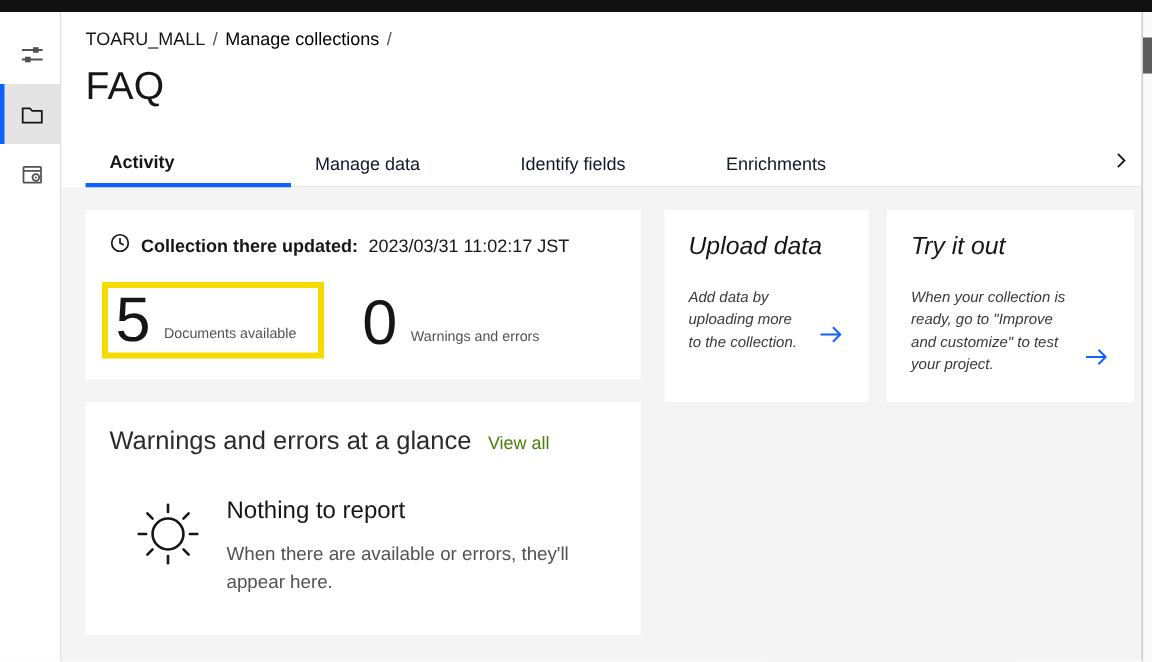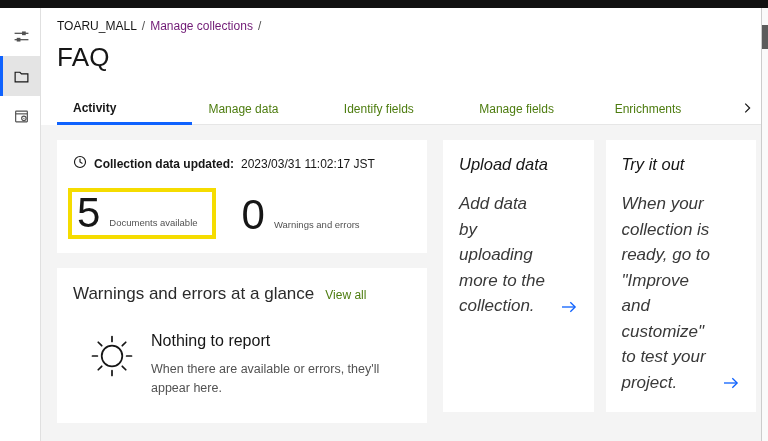--- a/index.html
+++ b/index.html
@@ -14,26 +14,26 @@
   .side-item { height:40px; display:flex; align-items:center; justify-content:center;
                cursor:pointer; border-left:3px solid transparent; }
   .side-item.active { background:#e4e4e4; border-left:3px solid #0f62fe; }
   .side-item svg { display:block; }
 
   
   .main { flex:1; display:flex; flex-direction:column; min-width:0; }
   .header { background:#fff; padding:11px 0 0 16px; }
   .breadcrumb { font-size:12px; color:#161616; }
   .breadcrumb .sep { color:#525252; margin:0 5px; }
-  .breadcrumb a { color:#701a75; text-decoration:none; cursor:pointer; }
+  .breadcrumb a { color:#000000; text-decoration:none; cursor:pointer; }
   .page-title { font-size:26px; font-weight:400; margin-top:9px; letter-spacing:.2px; }
 
   .tabs { display:flex; align-items:stretch; margin-top:21px; height:31px;
           box-shadow:inset 0 -1px 0 #e6e6e6; padding-right:8px; }
-  .tab { width:137px; font-size:12px; color:#4d7c0f; display:flex; align-items:center;
+  .tab { width:137px; font-size:12px; color:#0f172a; display:flex; align-items:center;
          padding-left:16px; cursor:pointer; border-bottom:2px solid transparent; }
   .tab.active { color:#161616; font-weight:bold; border-bottom:3px solid #0f62fe; }
   .tab-overflow { margin-left:auto; display:flex; align-items:center; padding:0 6px; cursor:pointer; }
 
   
   .content { flex:1; background:#f4f4f4; padding:15px 12px 15px 16px;
              display:flex; gap:16px; align-items:flex-start; }
   .card { background:#fff; }
 
   .col-left { width:370px; flex:none; display:flex; flex-direction:column; gap:15px; }
@@ -56,21 +56,21 @@
   .glance-head a { font-size:12px; color:#4d7c0f; text-decoration:none; cursor:pointer; }
   .empty-state { display:flex; margin-top:26px; padding-left:13px; gap:13px; }
   .empty-text h3 { font-size:16px; font-weight:400; margin-top:2px; }
   .empty-text p { font-size:12.5px; color:#525252; margin-top:10px; max-width:262px; line-height:1.55; }
 
   
   .card-action { padding:15px 16px 17px 16px; cursor:pointer; }
   .card-action h2 { font-size:16.5px; font-weight:400; color:#161616; }
   .action-row { display:flex; justify-content:space-between; align-items:flex-end;
                 margin-top:17px; gap:10px; }
-  .action-row p { font-size:17px; color:#393939; line-height:1.5; max-width:262px; }
+  .action-row p { font-size:10px; color:#393939; line-height:1.5; max-width:262px; }
   .arrow-btn { flex:none; display:flex; align-items:flex-end; padding-bottom:1px; cursor:pointer; }
 
   
   .scrollbar { position:absolute; right:0; top:0; width:7px; height:433px;
                background:#fafafa; border-left:1px solid #cccccc; }
   .scroll-thumb { position:absolute; top:17px; left:0; width:6px; height:24px; background:#5c5c5c; }
 </style>
 </head>
 <body>
 
@@ -113,21 +113,20 @@
     <header class="header">
       <nav class="breadcrumb">
         <span>TOARU_MALL</span><span class="sep">/</span><a>Manage collections</a><span class="sep">/</span>
       </nav>
       <h1 class="page-title">FAQ</h1>
 
       <div class="tabs">
         <div class="tab active">Activity</div>
         <div class="tab">Manage data</div>
         <div class="tab">Identify fields</div>
-        <div class="tab">Manage fields</div>
         <div class="tab">Enrichments</div>
         <div class="tab-overflow">
           <span>
             <svg width="14" height="14" viewBox="0 0 16 16" fill="none" stroke="#161616" stroke-width="1.4">
               <polyline points="6 3, 11 8, 6 13"></polyline>
             </svg>
           </span>
         </div>
       </div>
     </header>
@@ -137,21 +136,21 @@
       <div class="col-left">
 
         <section class="card card-metrics">
           <div class="updated-row">
             <span>
               <svg width="14" height="14" viewBox="0 0 16 16" fill="none" stroke="#161616" stroke-width="1.3">
                 <circle cx="8" cy="8" r="6.3"></circle>
                 <polyline points="8 4.2, 8 8, 10.8 9.6"></polyline>
               </svg>
             </span>
-            <span class="lbl">Collection data updated:</span>
+            <span class="lbl">Collection there updated:</span>
             <span>2023/03/31 11:02:17 JST</span>
           </div>
           <div class="metrics-row">
             <div class="metric highlight">
               <span class="num">5</span>
               <span class="mlabel">Documents available</span>
             </div>
             <div class="metric">
               <span class="num">0</span>
               <span class="mlabel">Warnings and errors</span>

